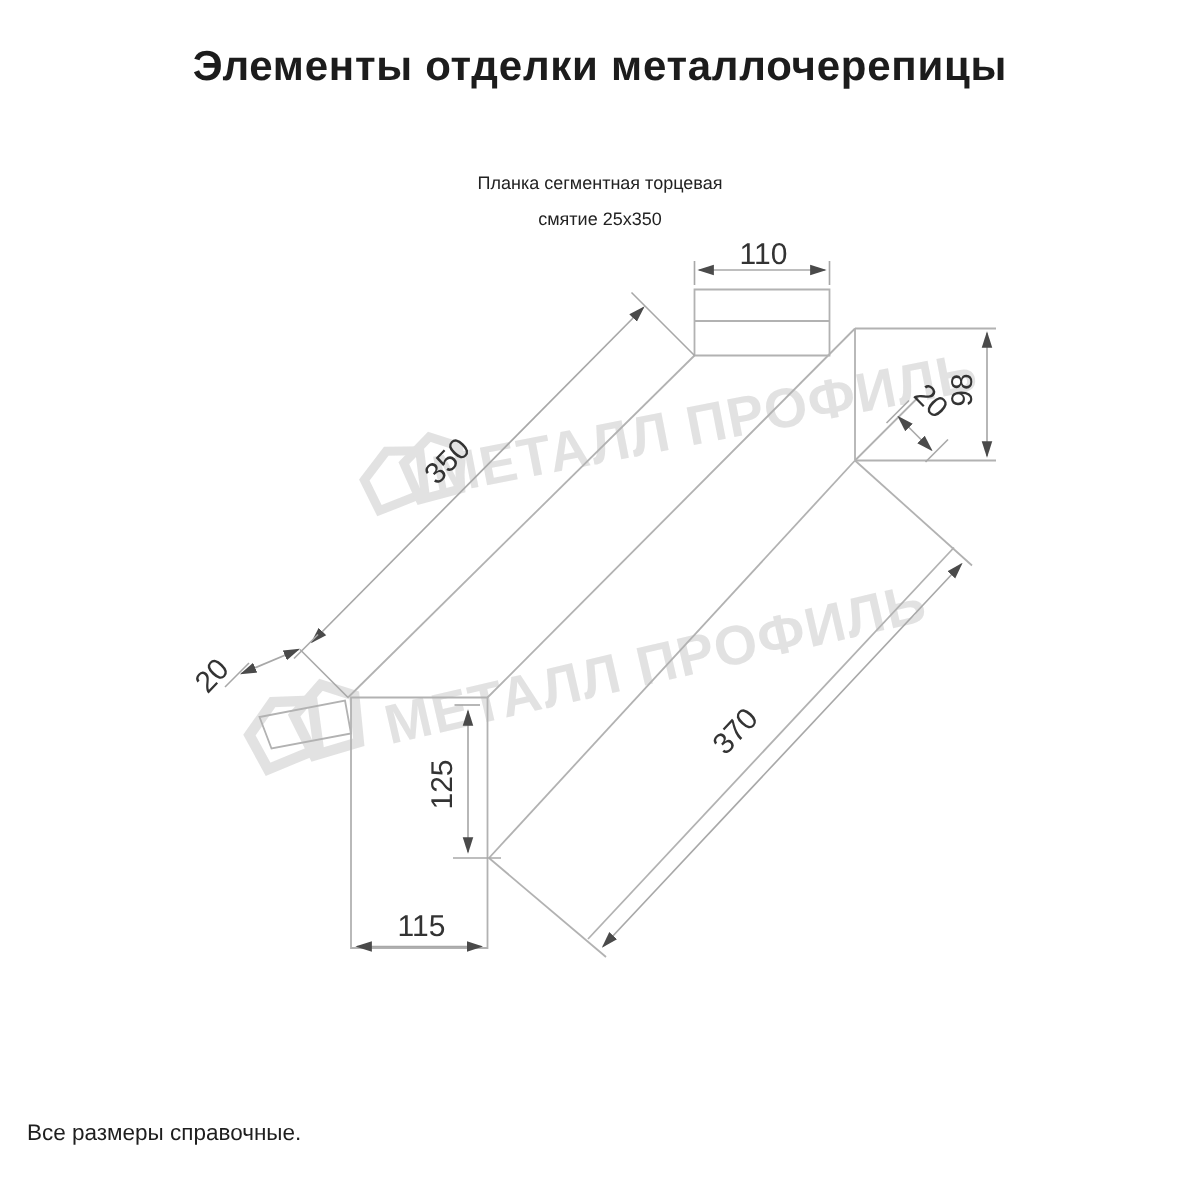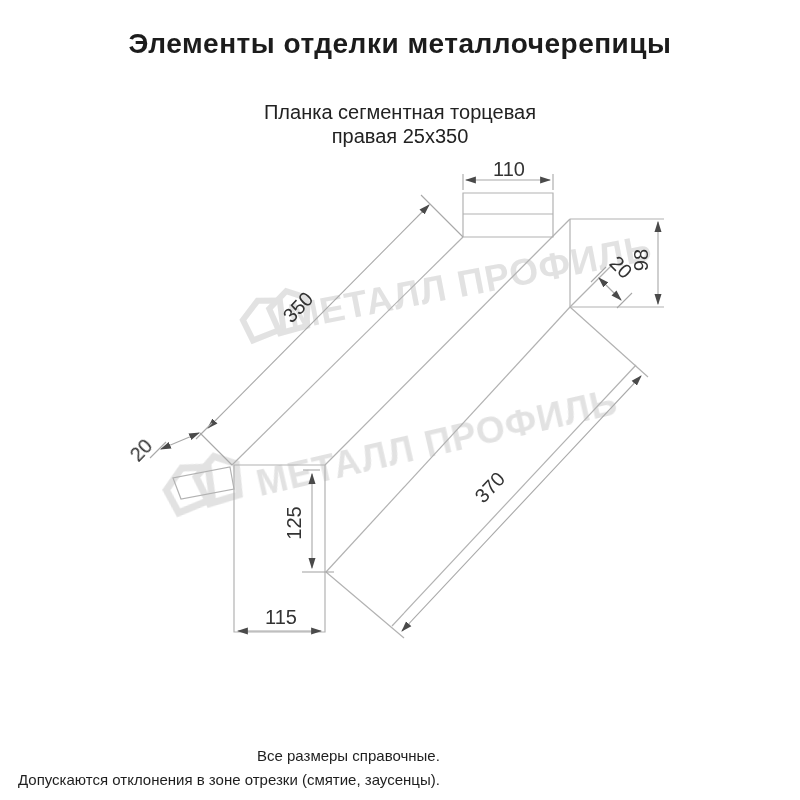--- a/index.html
+++ b/index.html
@@ -1,36 +1,36 @@
 <!DOCTYPE html>
 <html><head>
 <meta charset="utf-8">
 <style>
   html,body{margin:0;padding:0;background:#ffffff;}
   .page{position:relative;width:800px;height:800px;background:#fff;overflow:hidden;
         font-family:"Liberation Sans", sans-serif;}
   .title{position:absolute;left:0;top:28px;width:800px;text-align:center;
          font-size:28px;font-weight:bold;color:#1c1c1c;letter-spacing:0.5px;}
-  .subtitle{position:absolute;left:0;top:100px;width:800px;text-align:center;
-            font-size:20px;color:#222;line-height:24px;}
+  .subtitle{position:absolute;left:0;top:110px;width:800px;text-align:center;
+            font-size:12px;color:#222;line-height:24px;}
   .notes{position:absolute;left:18px;top:744px;font-size:15px;color:#1e1e1e;line-height:24px;text-align:right;}
   svg{position:absolute;left:0;top:0;}
   .dim{font-size:20px;fill:#333;}
   .wm-text{font-size:37px;font-weight:bold;fill:#cbcbcb;letter-spacing:1px;}
 </style>
 </head>
 <body>
 
 <div class="page">
 
   <div class="title">Элементы отделки металлочерепицы</div>
 
   <div class="subtitle">
     <div>Планка сегментная торцевая</div>
-    <div>правая 25х350</div>
+    <div>смятие 25х350</div>
   </div>
 
   <svg width="800" height="800" viewBox="0 0 800 800">
     <defs>
       <marker id="arr" viewBox="0 0 10 8" refX="9" refY="4" markerWidth="11" markerHeight="9" markerUnits="userSpaceOnUse" orient="auto-start-reverse">
         <path d="M0,0.8 L10,4 L0,7.2 Z" fill="#4a4a4a"></path>
       </marker>
     </defs>
 
     <g opacity="0.55">
@@ -107,16 +107,15 @@
       <text class="dim" x="303" y="312" text-anchor="middle" transform="rotate(-46 303 312)">350</text>
       <text class="dim" x="146" y="455" text-anchor="middle" transform="rotate(-46 146 455)">20</text>
       <text class="dim" x="301" y="523" text-anchor="middle" transform="rotate(-90 301 523)">125</text>
       <text class="dim" x="281" y="624" text-anchor="middle">115</text>
       <text class="dim" x="495" y="492" text-anchor="middle" transform="rotate(-47 495 492)">370</text>
     </g>
   </svg>
 
   <div class="notes">
     <div>Все размеры справочные.</div>
-    <div>Допускаются отклонения в зоне отрезки (смятие, заусенцы).</div>
   </div>
 
 </div>
 
 </body></html>

